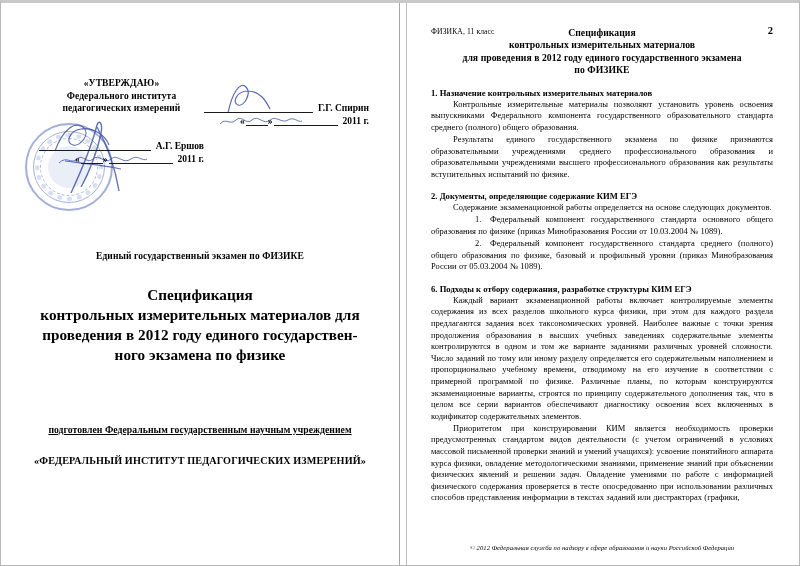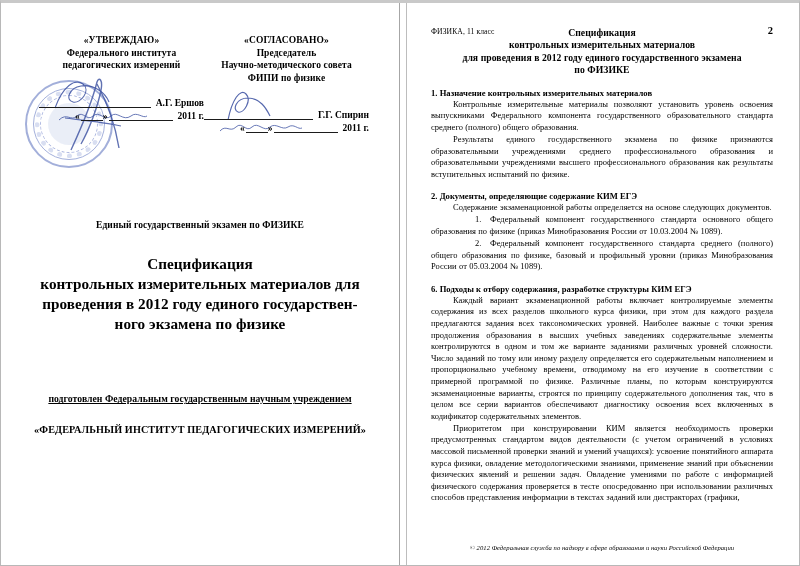--- a/index.html
+++ b/index.html
@@ -48,21 +48,21 @@
   .page-right {
     flex: 1;
     padding: 0 26px 0 24px;
   }
 
   
 
   .approval-block {
     display: flex;
     justify-content: flex-start;
-    margin-top: 31px;
+    margin-top: 74px;
     padding: 0 14px 0 22px;
   }
 
   .approval-col {
     width: 172px;
     text-align: center;
     position: relative;
   }
 
   .approval-col .ttl {
@@ -316,26 +316,20 @@
             <span class="date-prefix">«</span>
             <span class="date-blank-1"></span>
             <span class="date-prefix">»</span>
             <span class="date-blank-2"></span>
             <span>2011 г.</span>
           </div>
         </div>
       </div>
 
       <div class="approval-col">
-        <div class="ttl">
-          <div>«СОГЛАСОВАНО»</div>
-          <div>Председатель</div>
-          <div>Научно-методического совета</div>
-          <div>ФИПИ  по физике</div>
-        </div>
 
         <div class="sig-area">
           <svg class="scribble-2" style="left:18px; top:-6px; width:52px; height:34px;" viewBox="0 0 52 34">
             <path d="M6 30 C10 10 18 -2 24 4 C30 10 22 24 16 22 C10 20 14 8 26 8 C38 8 44 18 48 26" fill="none" stroke="#3a4fa0" stroke-width="1.2"></path>
           </svg>
           <svg class="scribble-3" style="left:14px; top:24px; width:86px; height:16px;" viewBox="0 0 86 16">
             <path d="M2 11 C8 4 12 13 18 7 C24 1 28 13 34 7 C40 1 46 13 52 7 C58 2 64 11 70 7 C76 3 80 10 84 8" fill="none" stroke="#3a4fa0" stroke-width="0.9"></path>
           </svg>
 
           <div class="sig-row sig-row-name">

